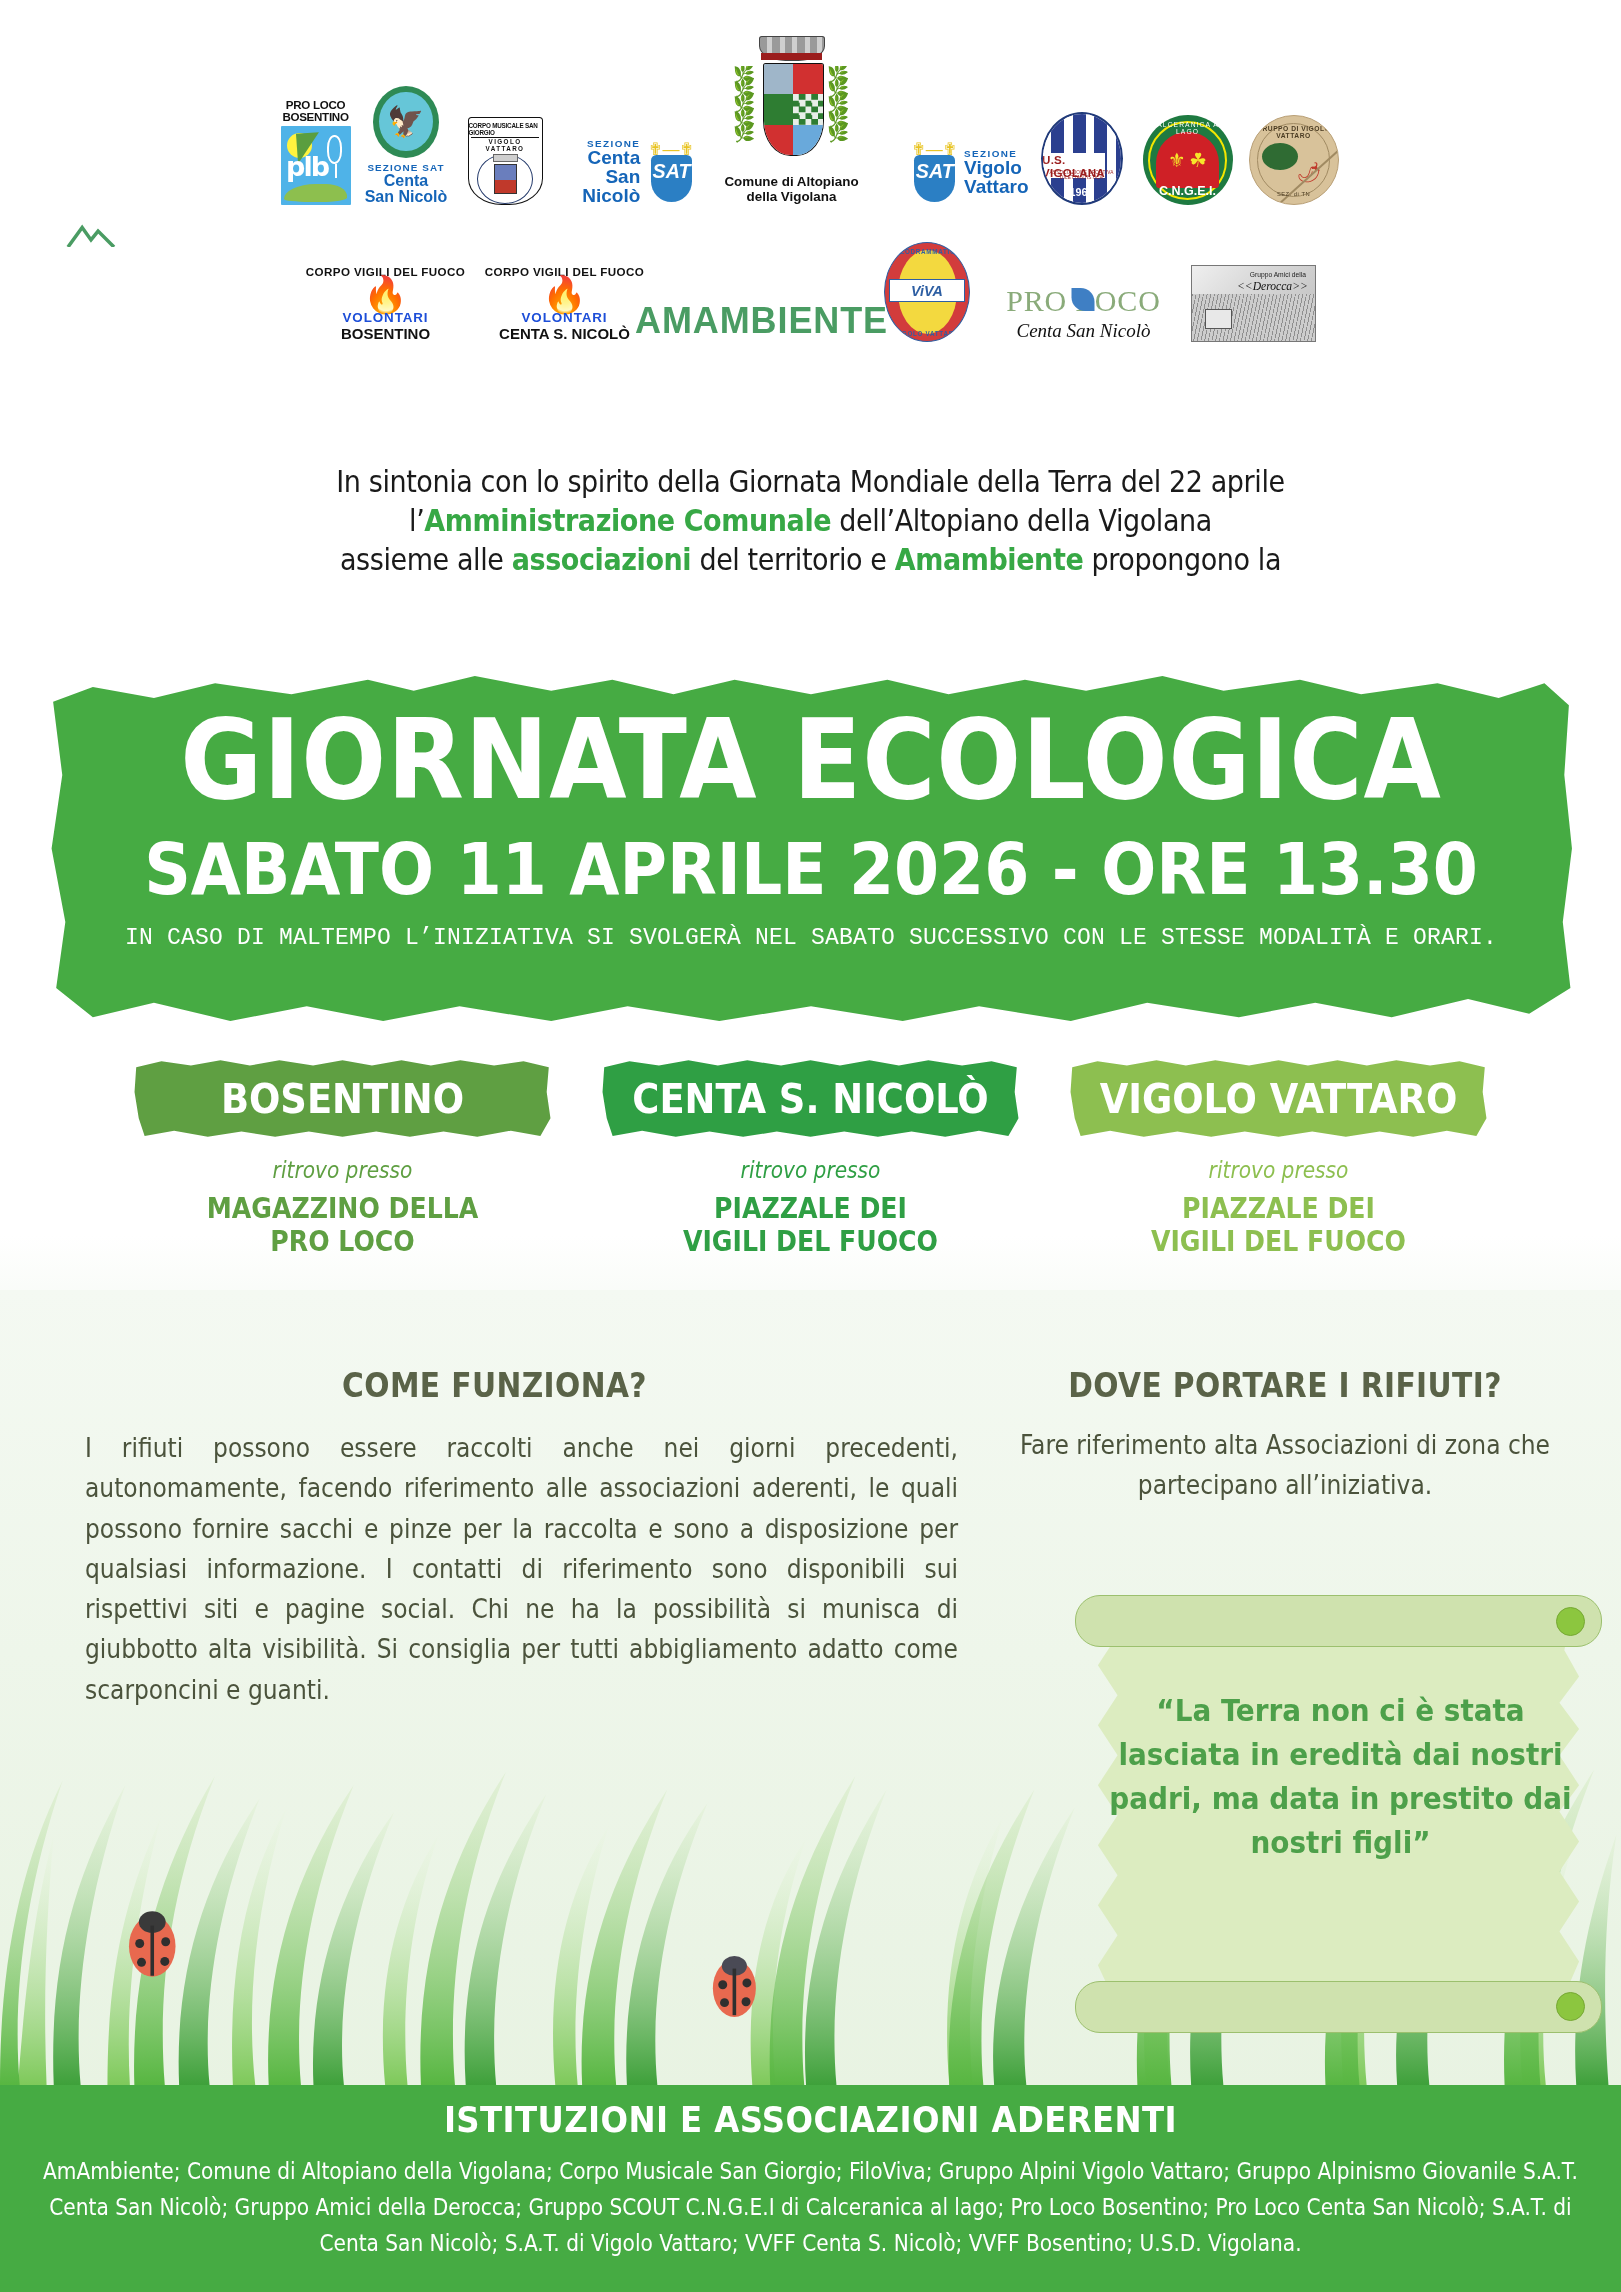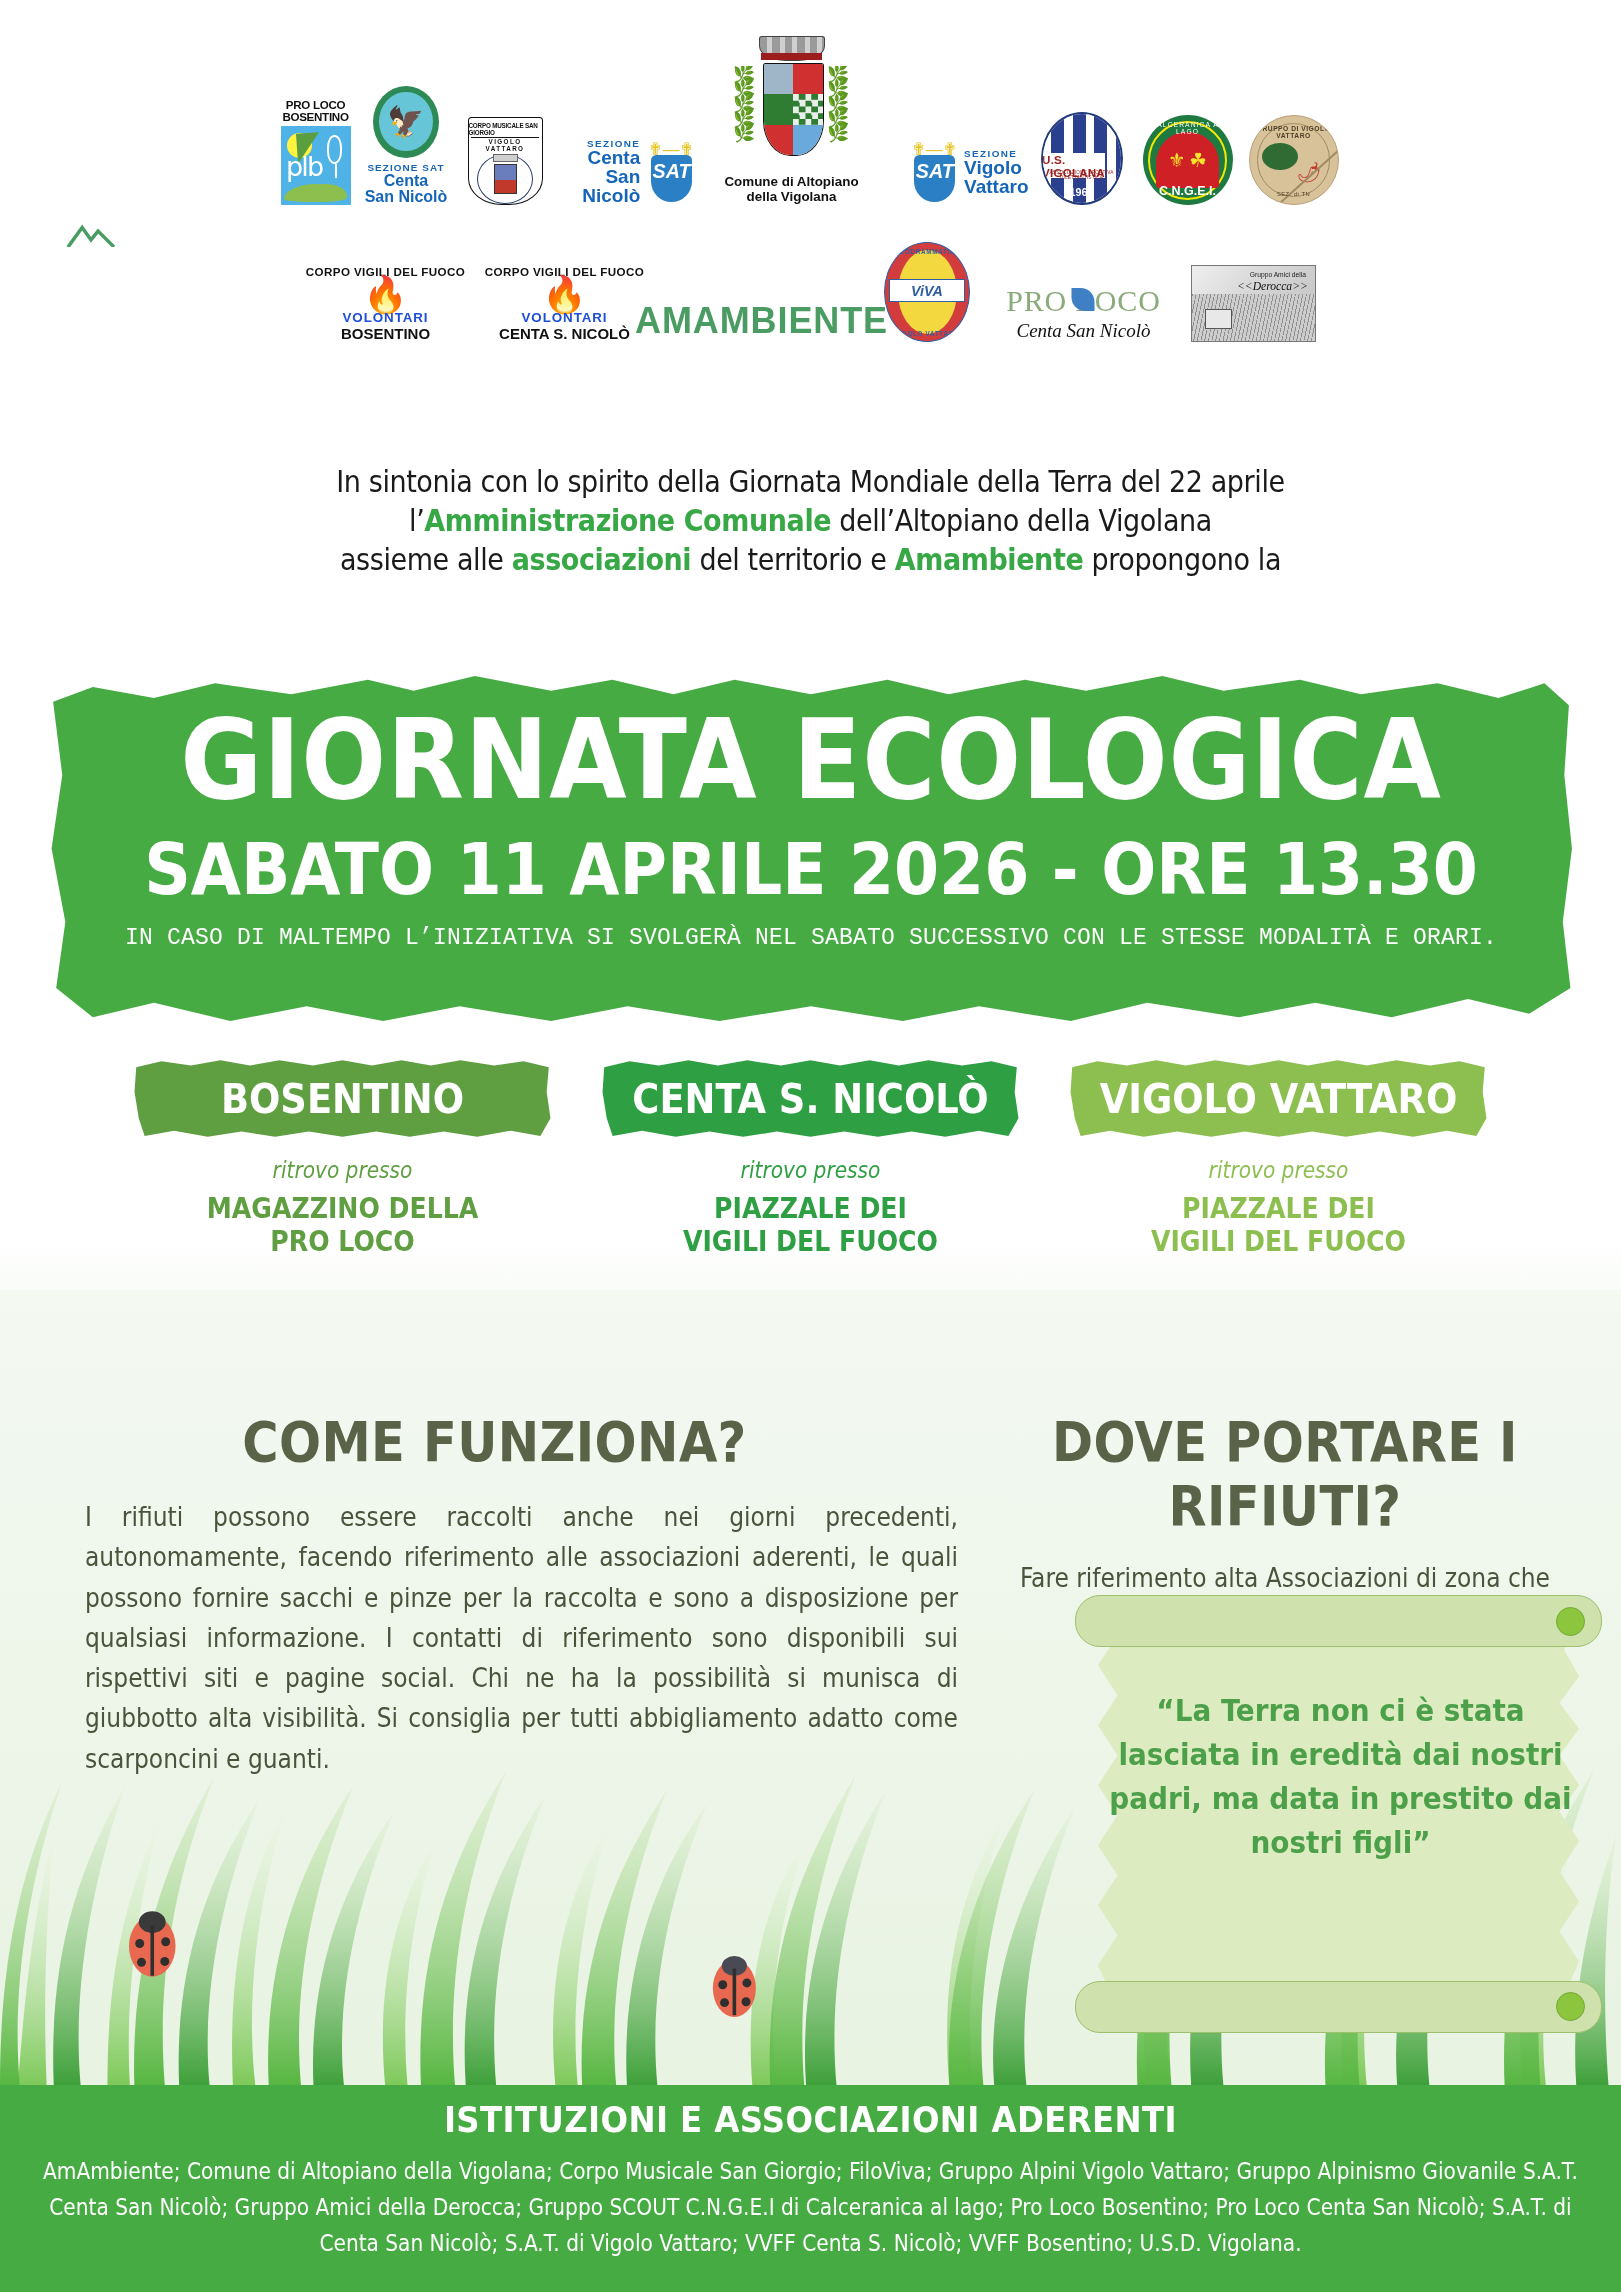--- a/index.html
+++ b/index.html
@@ -27,21 +27,21 @@
 
   
   .plb { width:82px; }
   .plb-txt { font-size:11.6px; font-weight:bold; line-height:1.05; letter-spacing:-0.3px; color:#111; text-align:center; }
   .plb-box { margin-top:2.7px; width:70px; height:79px; background:#4fb3e8; position:relative; overflow:hidden; border-radius:0.9px; }
   .plb-sun { position:absolute; left:6.3px; top:7.2px; width:25px; height:25px; border-radius:50%; background:#fff33f; }
   .plb-sail { position:absolute; left:16px; top:7.2px; width:0; height:0;
               border-left:23px solid #5a9e3f; border-bottom:30px solid transparent; transform:rotate(-4deg); }
   .plb-rack { position:absolute; right:9px; top:9px; width:14.3px; height:29px; border:2.7px solid #fff; border-radius:7.2px/12.5px; }
   .plb-rack:after { content:""; position:absolute; left:5.4px; top:27px; width:2.7px; height:14.3px; background:#fff; }
-  .plb-plb { position:absolute; left:5.4px; bottom:23px; color:#fff; font-weight:normal; font-size:27px; letter-spacing:-1.8px; font-family:"DejaVu Sans", sans-serif; }
+  .plb-plb { position:absolute; left:5.4px; bottom:23px; color:#fff; font-weight:bold; font-size:27px; letter-spacing:-1.8px; font-family:"DejaVu Sans", sans-serif; }
   .plb-wave { position:absolute; left:3.6px; bottom:3.6px; width:63px; height:18px; background:#8dbf4e;
               border-radius:60% 40% 50% 50% / 100% 80% 30% 20%; }
 
   
   .cai { width:99px; }
   .cai-disc { width:66px; height:72px; border-radius:50%; background:#2e8a55;
               display:flex; align-items:center; justify-content:center; position:relative; }
   .cai-disc:before { content:""; position:absolute; inset:6.3px; border-radius:50%; background:#66c6d8; }
   .cai-bird { position:relative; z-index:2; color:#f4c81c; font-size:30px; line-height:1; }
   .cai-sub { margin-top:4.5px; font-size:9.9px; letter-spacing:1.1px; font-weight:bold; color:#1565b8; }
@@ -208,22 +208,22 @@
     font-family:"DejaVu Sans Condensed","Liberation Sans Narrow","Liberation Sans", sans-serif; }
   .loc-place { margin-top:9px; font-size:28px; font-weight:bold; line-height:1.18;
     font-family:"DejaVu Sans Condensed","Liberation Sans Narrow","Liberation Sans", sans-serif; }
   .loc-1 .loc-pre, .loc-1 .loc-place { color:#5f9f42; }
   .loc-2 .loc-pre, .loc-2 .loc-place { color:#2f9f44; }
   .loc-3 .loc-pre, .loc-3 .loc-place { color:#8dbf50; }
 
   
   .infoL { position:absolute; left:85px; top:1366px; width:873px; }
   .infoR { position:absolute; left:976px; top:1366px; width:645px; }
-  .sec-h { text-align:center; color:#5a6348; font-size:55px; font-weight:bold; letter-spacing:0.4px;
-    font-family:"DejaVu Sans Condensed","Liberation Sans Narrow","Liberation Sans", sans-serif;margin-top:44px; }
+  .sec-h { text-align:center; color:#5a6348; font-size:33px; font-weight:bold; letter-spacing:0.4px;
+    font-family:"DejaVu Sans Condensed","Liberation Sans Narrow","Liberation Sans", sans-serif; }
   .infoL .sec-h { padding-right:54px; }
   .infoR .sec-h { padding-right:27px; }
   .body-txt { margin-top:23px; font-size:26px; line-height:1.55; color:#4b533c; text-align:justify;
     font-family:"DejaVu Sans Condensed","Liberation Sans Narrow","Liberation Sans", sans-serif; }
   .infoR .body-txt { text-align:center; margin-top:19.7px; padding-right:27px; }
 
   
   .grass { position:absolute; left:0; bottom:208px; width:100%; height:385px; overflow:hidden; pointer-events:none; }
   .grass svg { position:absolute; bottom:0; left:0; width:100%; height:100%; }
 

